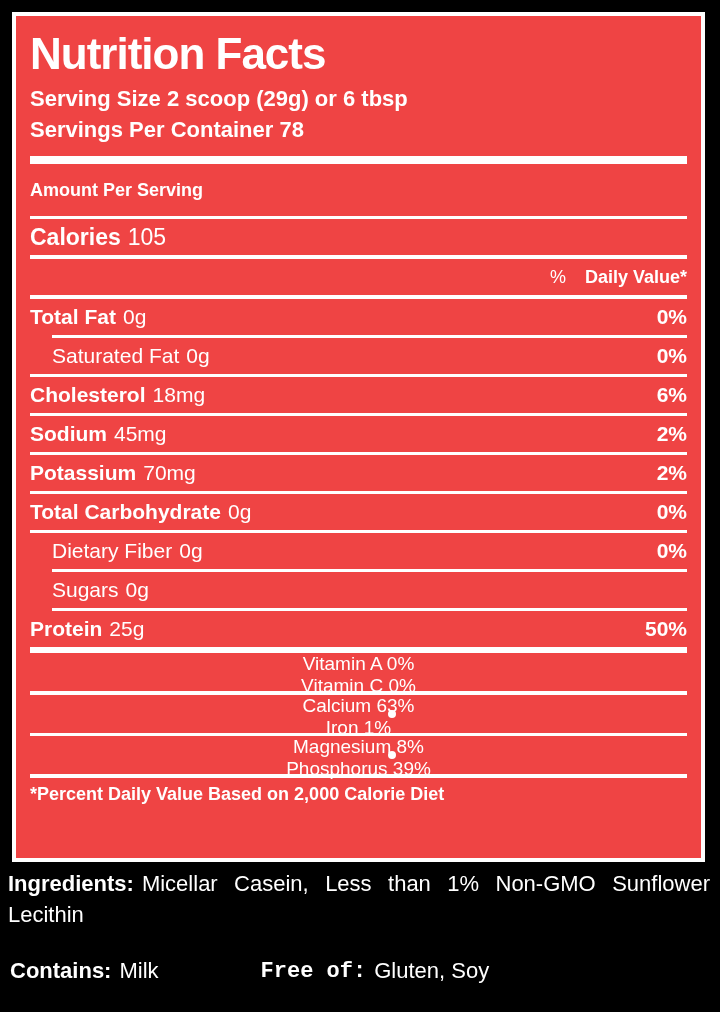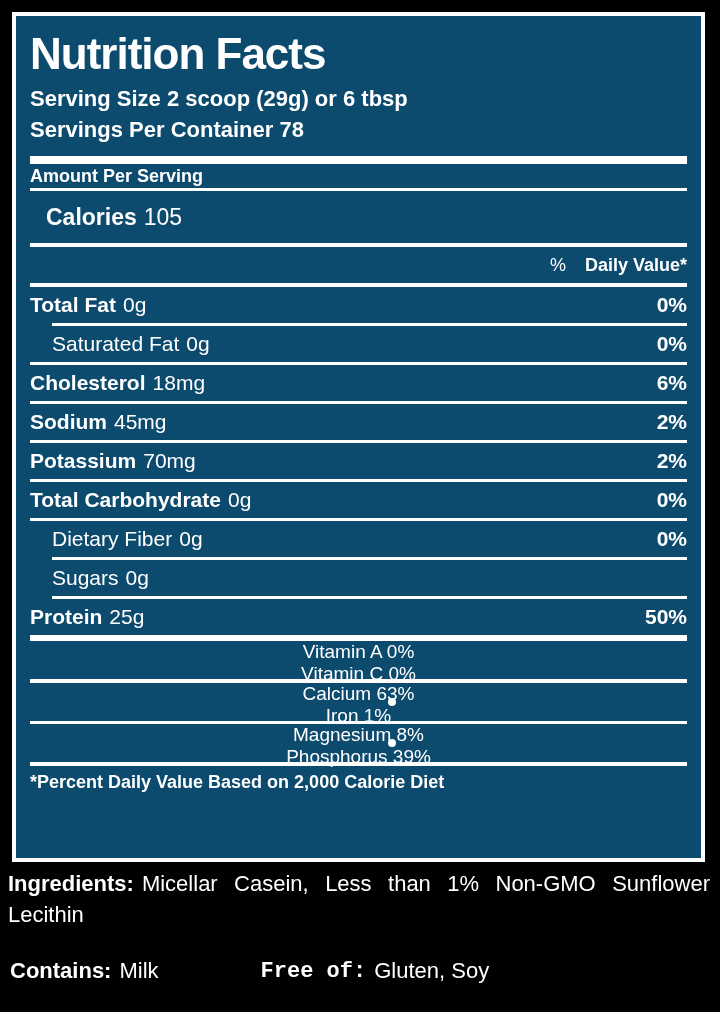--- a/index.html
+++ b/index.html
@@ -2,36 +2,36 @@
 <html><head>
 <meta charset="utf-8">
 <style>
   * { margin:0; padding:0; box-sizing:border-box; }
   html,body { width:720px; height:1012px; background:#000; color:#fff;
               font-family:"Liberation Sans", sans-serif; overflow:hidden; }
   b { font-weight:bold; }
 
   .label-box {
     position:absolute; left:12px; top:12px; width:693px; height:850px;
-    border:4px solid #fff; background:#0c4a6e; padding:12px 14px 0 14px;
+    border:4px solid #fff; background:#ef4444; padding:12px 14px 0 14px;
   }
   .title { font-size:44px; line-height:52px; font-weight:bold; letter-spacing:-1px; }
   .serving-line { font-size:22px; line-height:30px; font-weight:bold; margin-top:4px; }
   .serving-line2 { font-size:22px; line-height:32px; font-weight:bold; }
 
   .hr   { height:3px; background:#fff; }
   .hr4  { height:4px; background:#fff; }
   .hr6  { height:6px; background:#fff; }
   .hr8  { height:8px; background:#fff; margin-top:10px; }
   .hr-indent { margin-left:22px; }
 
-  .aps-row { height:24px; display:flex; align-items:center;
+  .aps-row { height:52px; display:flex; align-items:center;
              font-size:18px; font-weight:bold; }
 
-  .cal-row { height:52px; display:flex; align-items:center; justify-content:space-between;margin-left:16px; }
+  .cal-row { height:36px; display:flex; align-items:center; justify-content:space-between; }
   .cal-left { font-size:23px; }
   .cal-right { font-size:21px; }
   .gap { margin-left:7px; font-weight:normal; }
 
   .dv-row { height:36px; display:flex; align-items:center; justify-content:flex-end;
             font-size:18px; }
   .dv-row b { margin-left:19px; }
 
   .nrow { height:36px; display:flex; align-items:center; justify-content:space-between;
           font-size:21px; }

